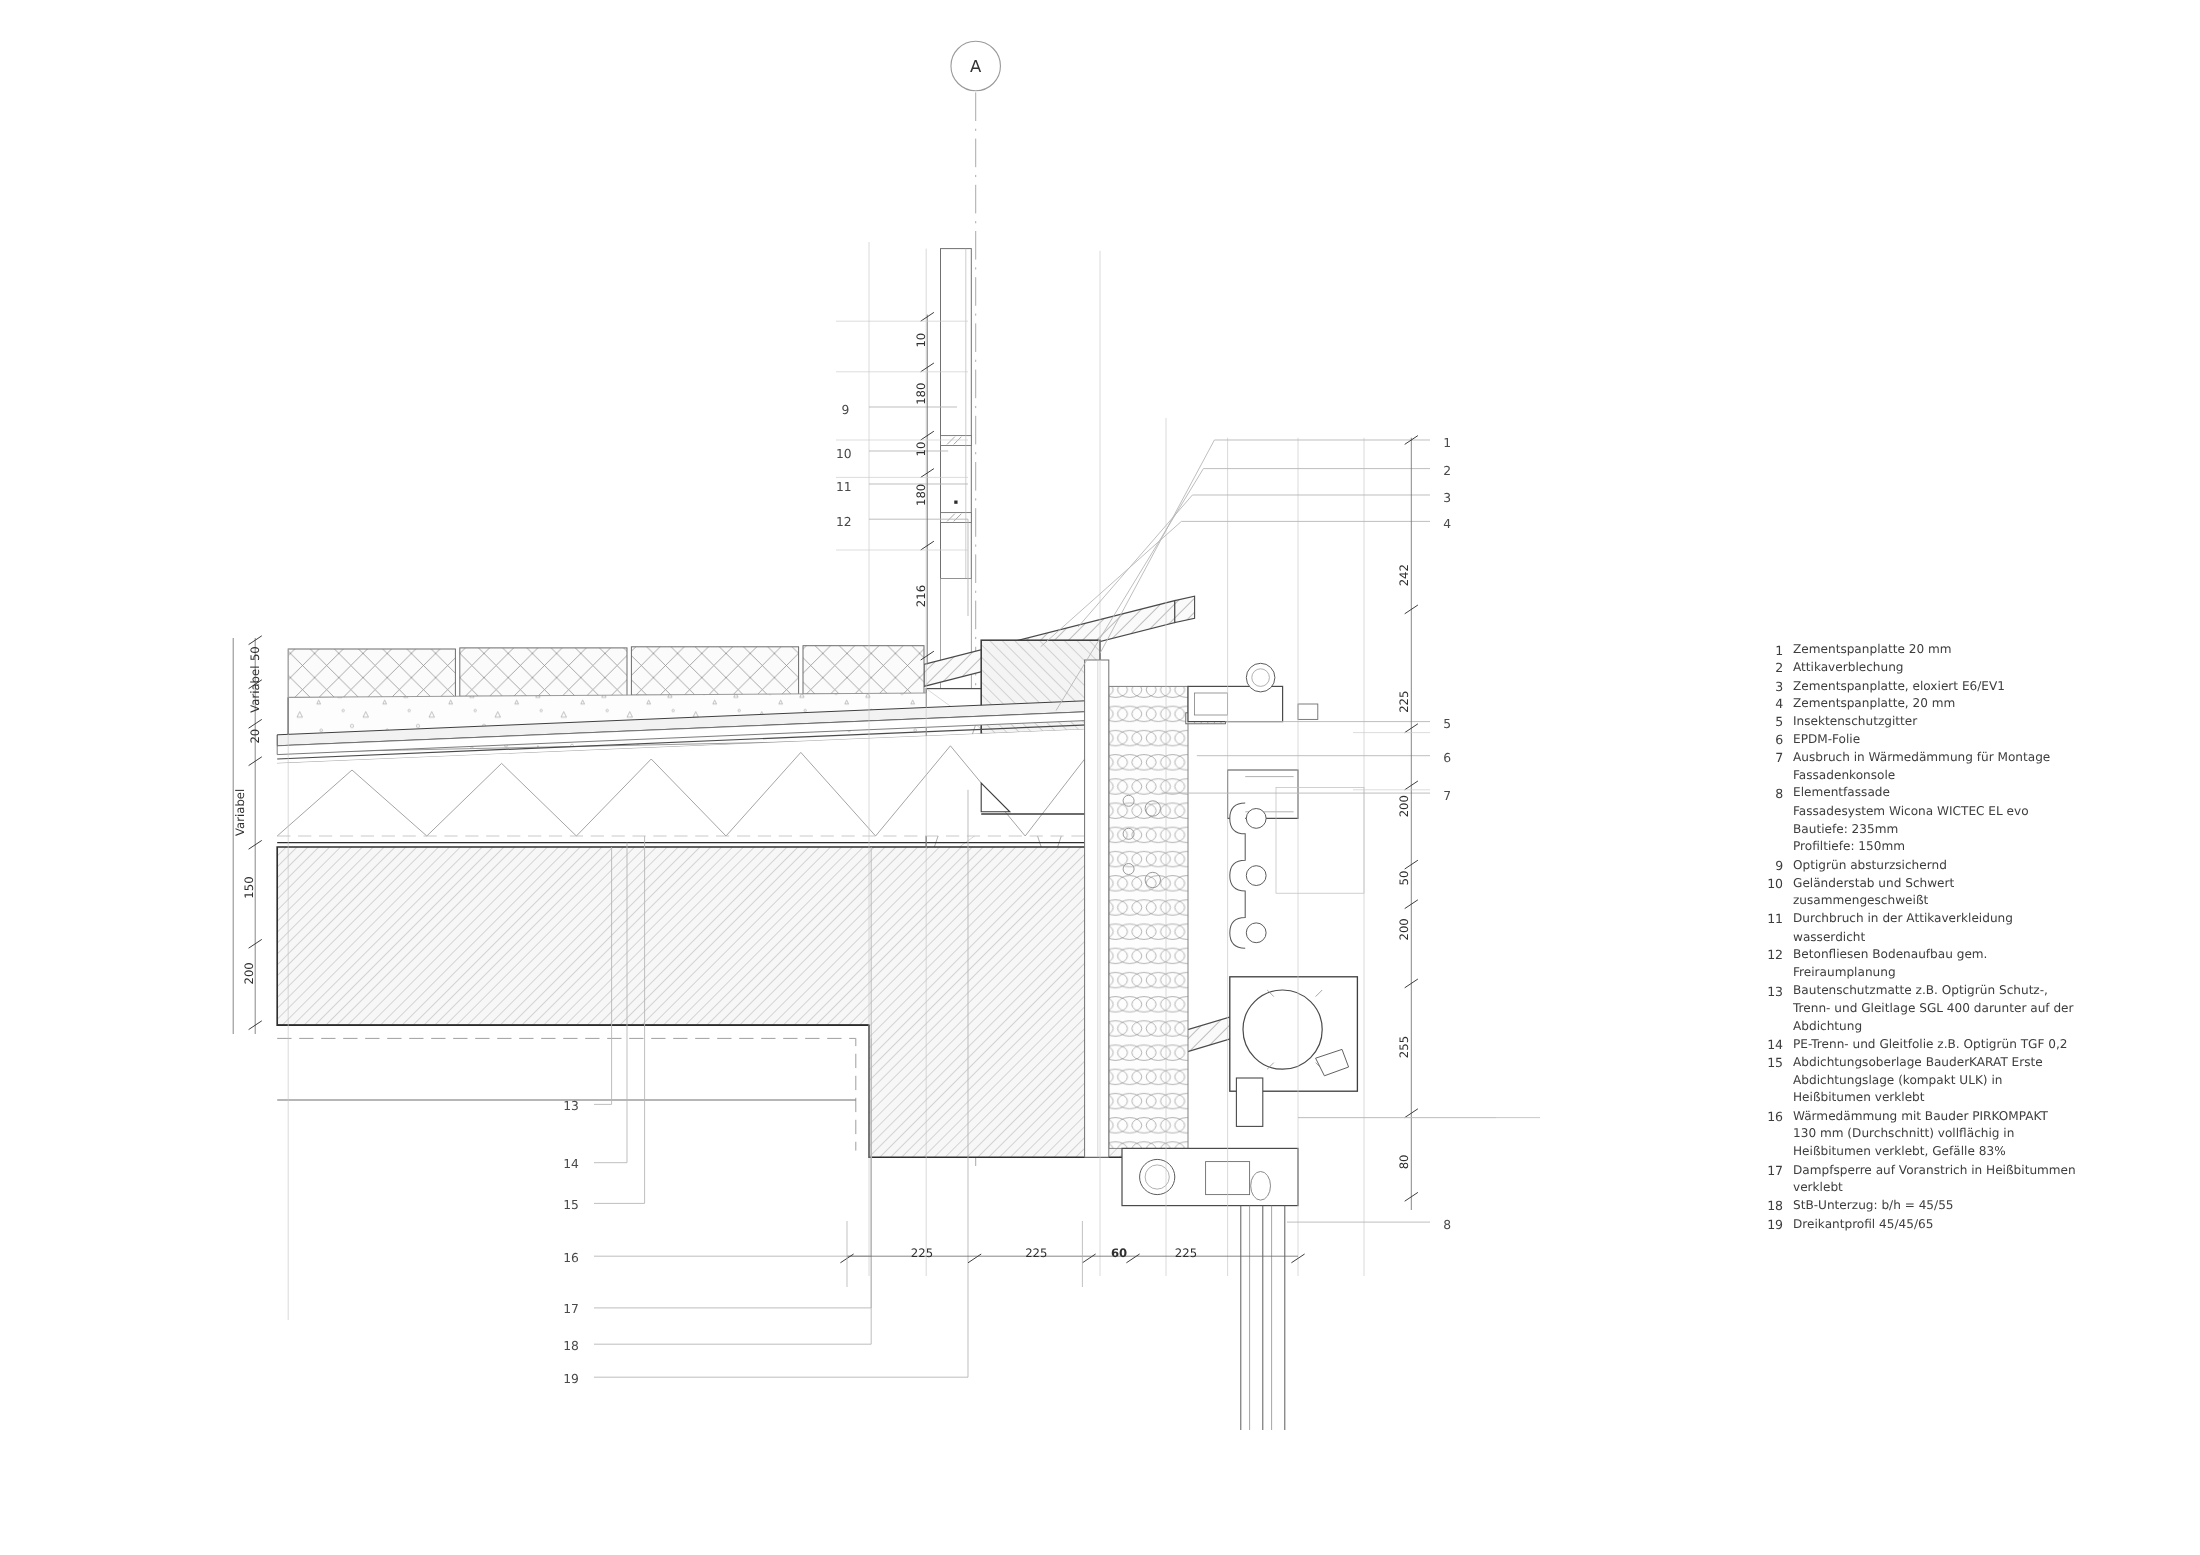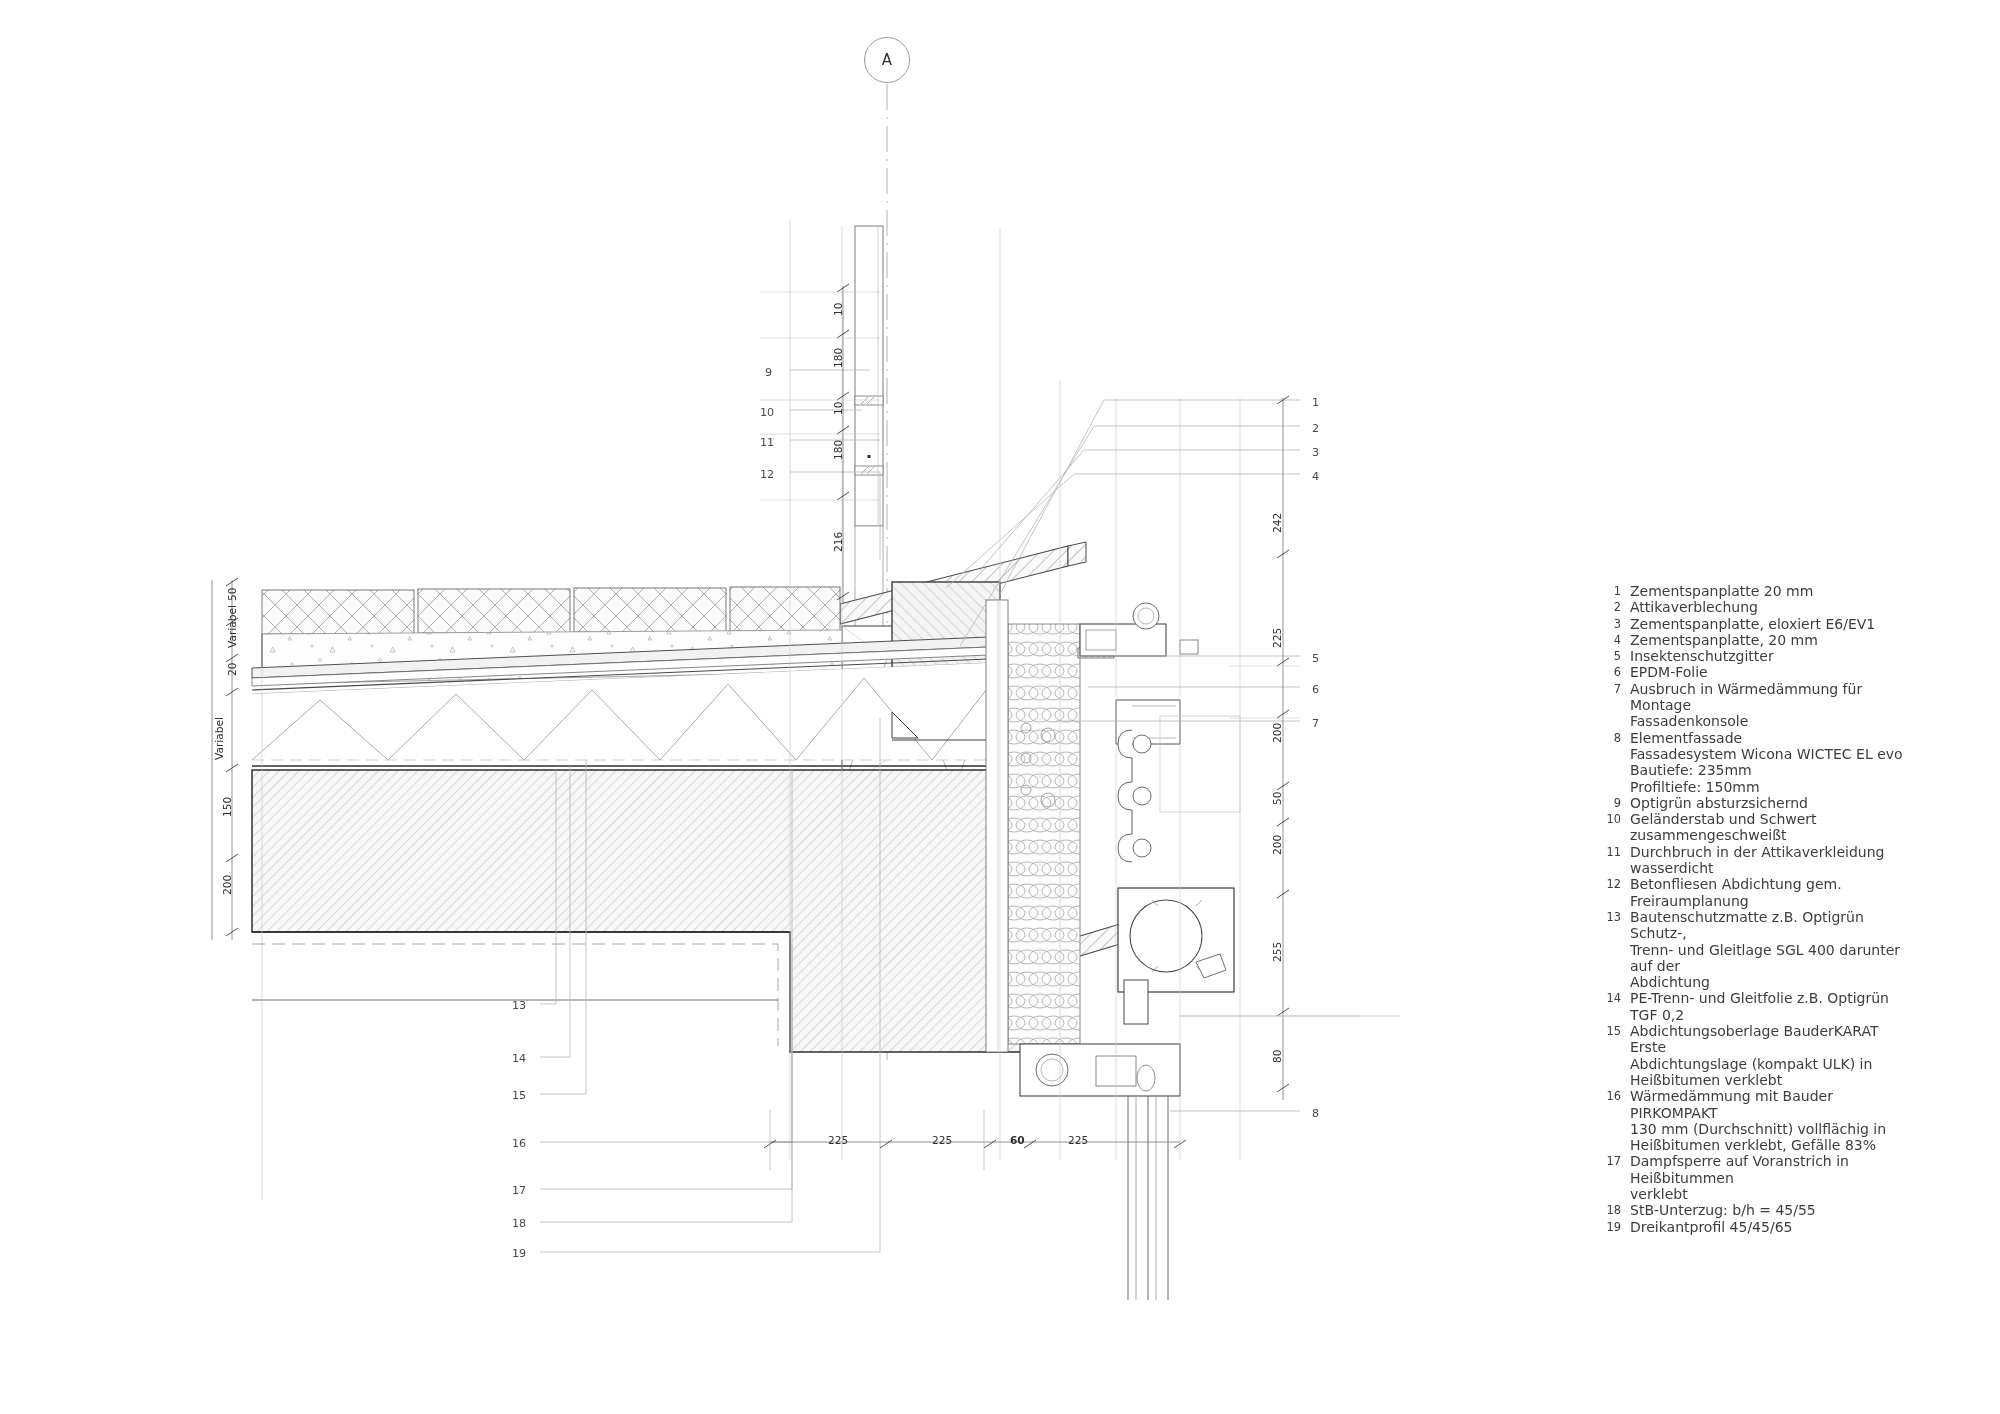--- a/index.html
+++ b/index.html
@@ -43,21 +43,21 @@
     width: 20px;
     flex: 0 0 20px;
     text-align: right;
     font-size: 11.4px;
     line-height: 16.3px;
     color: #3d3d3d;
   }
   .legend-text {
     flex: 1 1 auto;
     padding-left: 9px;
-    font-size: 14px;
+    font-size: 11px;
     line-height: 16.3px;
     color: #3d3d3d;
     white-space: pre-line;
   }
 
   
   #section-marker {
     position: absolute;
     left: 864px;
     top: 37px;
@@ -499,21 +499,21 @@
         <div class="legend-text">Geländerstab und Schwert
 zusammengeschweißt</div>
       </div>
       <div class="legend-row">
         <div class="legend-num">11</div>
         <div class="legend-text">Durchbruch in der Attikaverkleidung
 wasserdicht</div>
       </div>
       <div class="legend-row">
         <div class="legend-num">12</div>
-        <div class="legend-text">Betonfliesen Abdichtung gem.
+        <div class="legend-text">Betonfliesen Bodenaufbau gem.
 Freiraumplanung</div>
       </div>
       <div class="legend-row">
         <div class="legend-num">13</div>
         <div class="legend-text">Bautenschutzmatte z.B. Optigrün Schutz-,
 Trenn- und Gleitlage SGL 400 darunter auf der
 Abdichtung</div>
       </div>
       <div class="legend-row">
         <div class="legend-num">14</div>

